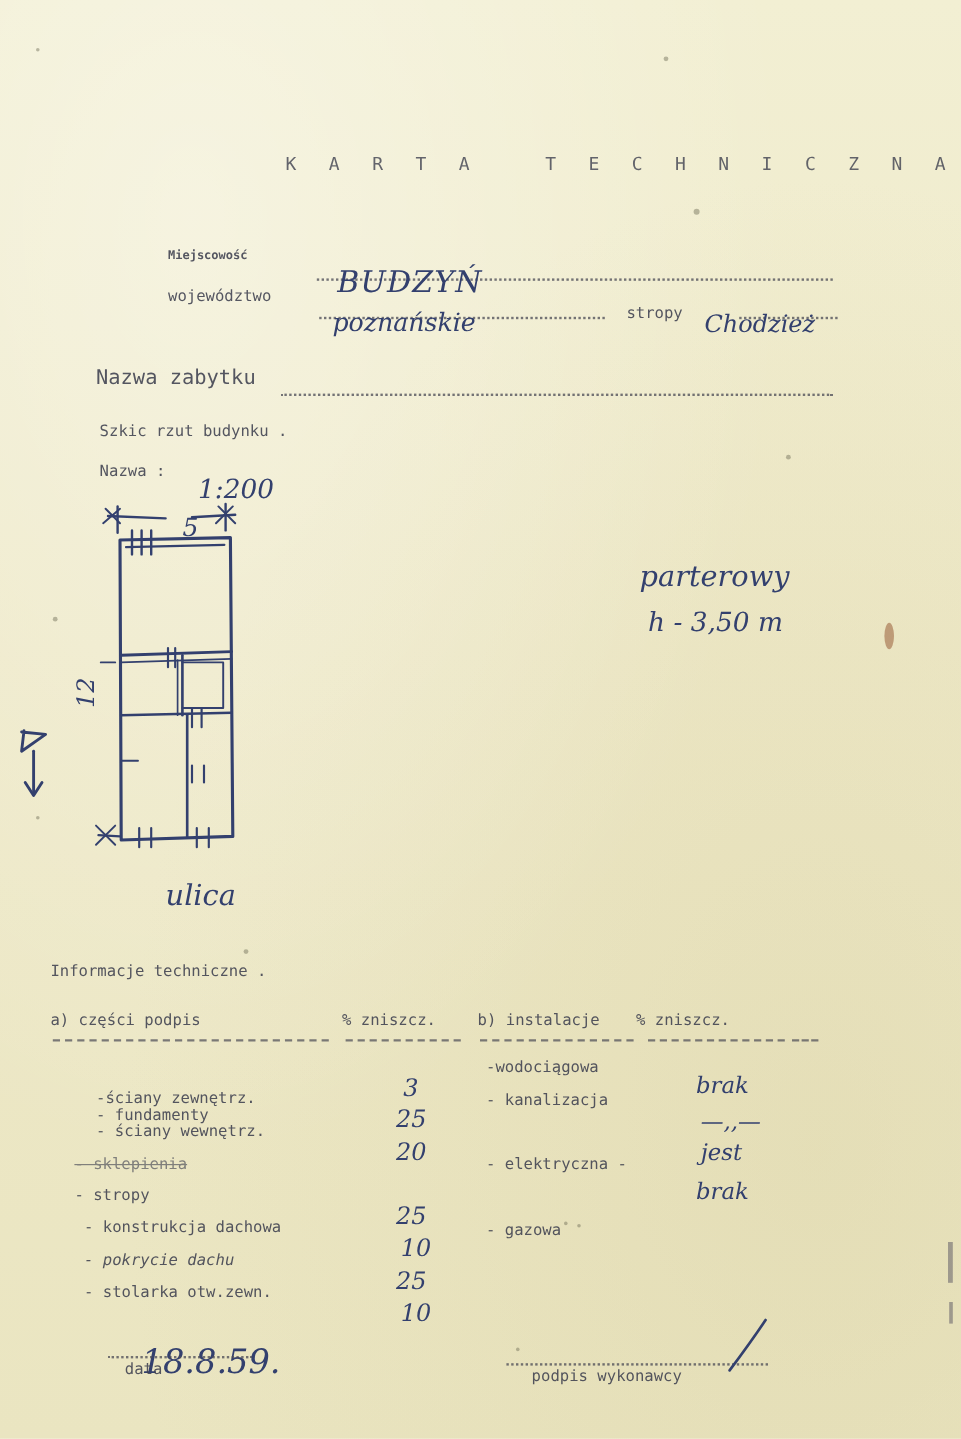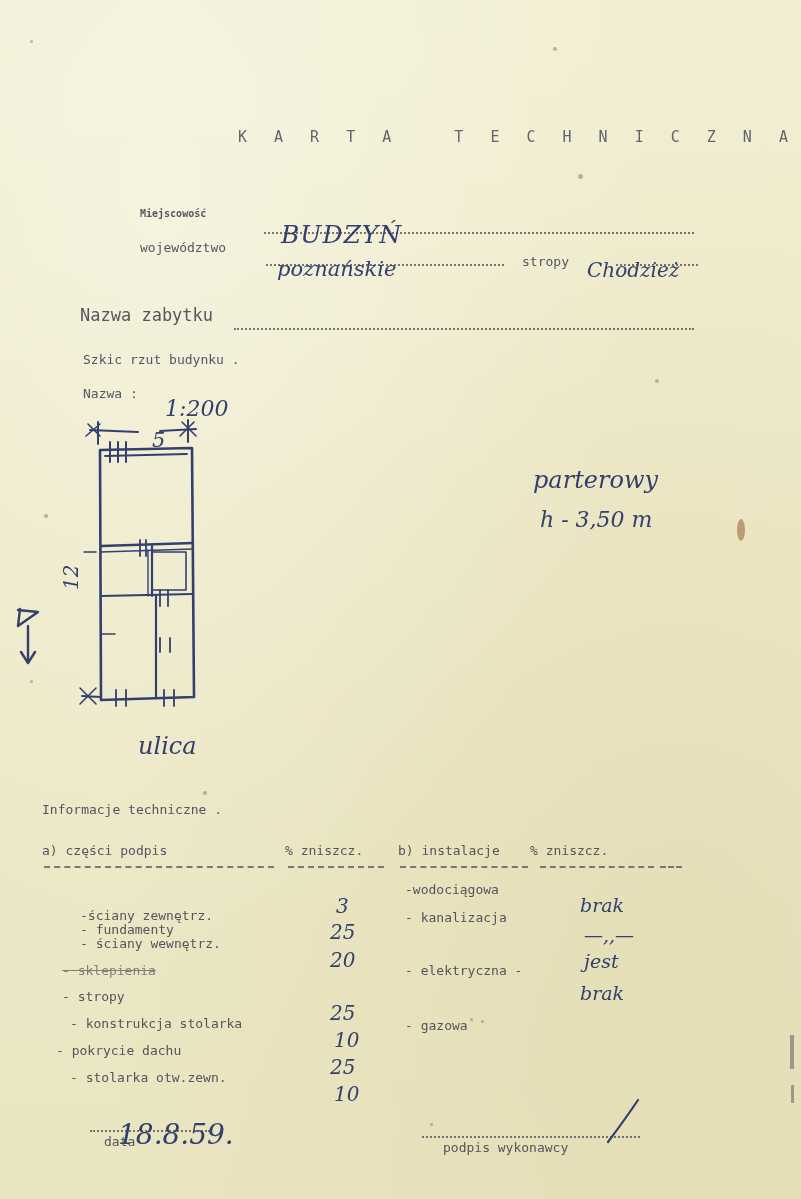--- a/index.html
+++ b/index.html
@@ -209,24 +209,24 @@
 
   <div class="tw" style="left:80px; top:936px; font-size:13px;">- ściany wewnętrz.</div>
   <div class="hw ink" style="left:330px; top:928px; font-size:20px;">20</div>
 
   <div class="tw faint" style="left:62px; top:963px; font-size:13px; text-decoration:line-through;">- sklepienia</div>
   <div class="hw ink" style="left:330px; top:955px; font-size:20px;"></div>
 
   <div class="tw" style="left:62px; top:989px; font-size:13px;">- stropy</div>
   <div class="hw ink" style="left:330px; top:981px; font-size:20px;">25</div>
 
-  <div class="tw" style="left:70px; top:1016px; font-size:13px;">- konstrukcja stolarka</div>
+  <div class="tw" style="left:70px; top:1016px; font-size:13px;">- konstrukcja dachowa</div>
   <div class="hw ink" style="left:334px; top:1008px; font-size:20px;">10</div>
 
-  <div class="tw" style="left:56px; top:1043px; font-size:13px;">- pokrycie dachu</div>
+  <div class="tw" style="left:70px; top:1043px; font-size:13px;font-style:italic;">- pokrycie dachu</div>
   <div class="hw ink" style="left:330px; top:1035px; font-size:20px;">25</div>
 
   <div class="tw" style="left:70px; top:1070px; font-size:13px;">- stolarka otw.zewn.</div>
   <div class="hw ink" style="left:334px; top:1062px; font-size:20px;">10</div>
 
   <div class="tw" style="left:405px; top:882px; font-size:13px;">-wodociągowa</div>
   <div class="hw ink" style="left:580px; top:874px; font-size:19px;">brak</div>
 
   <div class="tw" style="left:405px; top:910px; font-size:13px;">- kanalizacja</div>
   <div class="hw ink" style="left:584px; top:904px; font-size:19px;">—,,—</div>

